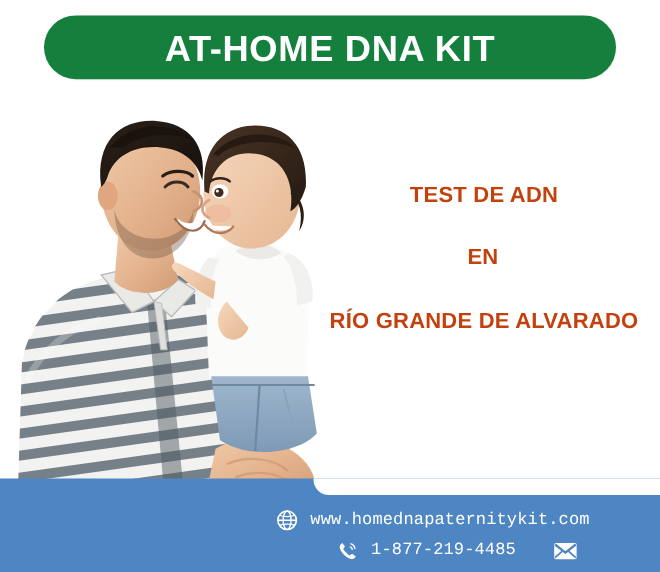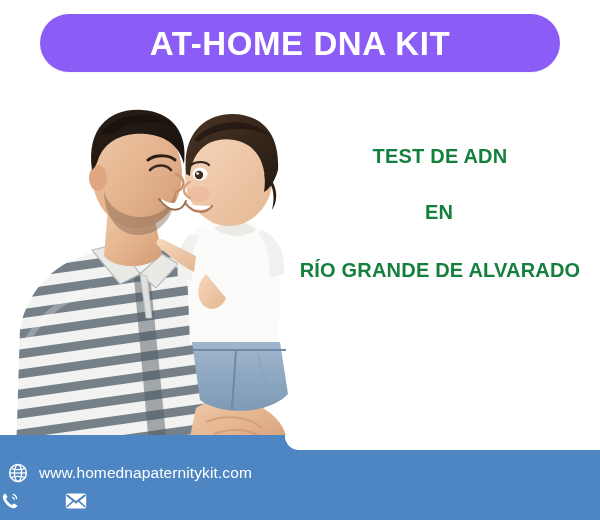--- a/index.html
+++ b/index.html
@@ -9,62 +9,62 @@
     font-family:"Liberation Sans", sans-serif;
     -webkit-font-smoothing:antialiased;
   }
   .banner{
     position:relative;width:600px;height:520px;background:#ffffff;overflow:hidden;
   }
 
   
   .title-pill{
     position:absolute;left:40px;top:14px;width:520px;height:58px;
-    background:#8b5cf6;border-radius:29px;
+    background:#15803d;border-radius:29px;
     display:flex;align-items:center;justify-content:center;
     box-shadow:0 1px 2px rgba(0,0,0,.05);
   }
   .title-pill .title-text{
     color:#ffffff;font-size:33px;font-weight:bold;letter-spacing:.6px;
     text-transform:uppercase;line-height:1;white-space:nowrap;
   }
 
   
   .photo{
     position:absolute;left:0px;top:78px;width:330px;height:378px;
     overflow:hidden;background:#ffffff;
   }
   .photo svg{display:block;width:100%;height:100%;}
 
   
   .headline{
-    position:absolute;left:280px;top:146px;width:320px;
-    text-align:center;color:#15803d;
+    position:absolute;left:280px;top:168px;width:320px;
+    text-align:center;color:#c2410c;
   }
   .headline .hl{
     font-size:20px;font-weight:bold;line-height:1;letter-spacing:.2px;
     text-transform:uppercase;white-space:nowrap;
   }
   .headline .hl.l1{margin:0 0 0 0;}
   .headline .hl.l2{margin:36px 2px 0 0;}
   .headline .hl.l3{margin:38px 0 0 0;font-size:20px;}
 
   
   .footer{
     position:absolute;left:0;top:435px;width:600px;height:85px;
     background:#4e85c3;
   }
   .footer-step{
     position:absolute;left:285px;top:435px;width:315px;height:15px;
     background:#ffffff;border-bottom-left-radius:14px;
   }
   .footer-rows{
     position:absolute;left:0;top:435px;width:536px;height:85px;
-    display:flex;flex-direction:column;justify-content:center;align-items:flex-start;
-    gap:4px;pointer-events:none;
+    display:flex;flex-direction:column;justify-content:center;align-items:flex-end;
+    gap:4px;pointer-events:none;font-family:Liberation Mono, monospace;
   }
   .frow{display:flex;align-items:center;justify-content:center;}
   .frow.row1{margin-left:8px;margin-top:18px;}
   .frow.row2{margin-left:0px;margin-top:4px;}
   .fitem{display:flex;align-items:center;}
   .fitem .ftext{
     color:#ffffff;font-size:15.5px;font-weight:normal;letter-spacing:.1px;
     white-space:nowrap;line-height:1;
   }
   .ficon{display:inline-flex;align-items:center;justify-content:center;margin-right:11px;}
@@ -233,20 +233,21 @@
       <div class="fitem">
         <span class="ficon">
           <svg width="20" height="20" viewBox="0 0 20 20">
             <path d="M5.2 2.6 C3.4 3.5 2.4 5.3 3 7.4 C4.2 11.6 8.4 15.8 12.6 17
                      C14.7 17.6 16.5 16.6 17.4 14.8 L14.2 12.4 L11.8 14
                      C10 13 7 10 6 8.2 L7.6 5.8 Z" fill="#ffffff"></path>
             <path d="M13.2 3.4 C15.2 4 16.4 5.6 16.6 7.6" fill="none" stroke="#ffffff" stroke-width="1.3" stroke-linecap="round"></path>
             <path d="M12.4 6.2 C13.5 6.6 14.1 7.4 14.2 8.5" fill="none" stroke="#ffffff" stroke-width="1.2" stroke-linecap="round"></path>
           </svg>
         </span>
+        <span class="ftext">1-877-219-4485</span>
       </div>
 
       <span class="gap-lg"></span>
 
       <div class="fitem">
         <span class="ficon">
           <svg width="22" height="18" viewBox="0 0 22 18">
             <rect x="0.8" y="1.6" width="20.4" height="14.8" rx="1.6" fill="#ffffff"></rect>
             <path d="M1.6 3 L11 10.4 L20.4 3" fill="none" stroke="#4e85c3" stroke-width="2.1" stroke-linejoin="round"></path>
             <path d="M1.6 15 L8.2 9.1 M20.4 15 L13.8 9.1" fill="none" stroke="#4e85c3" stroke-width="1.6"></path>

